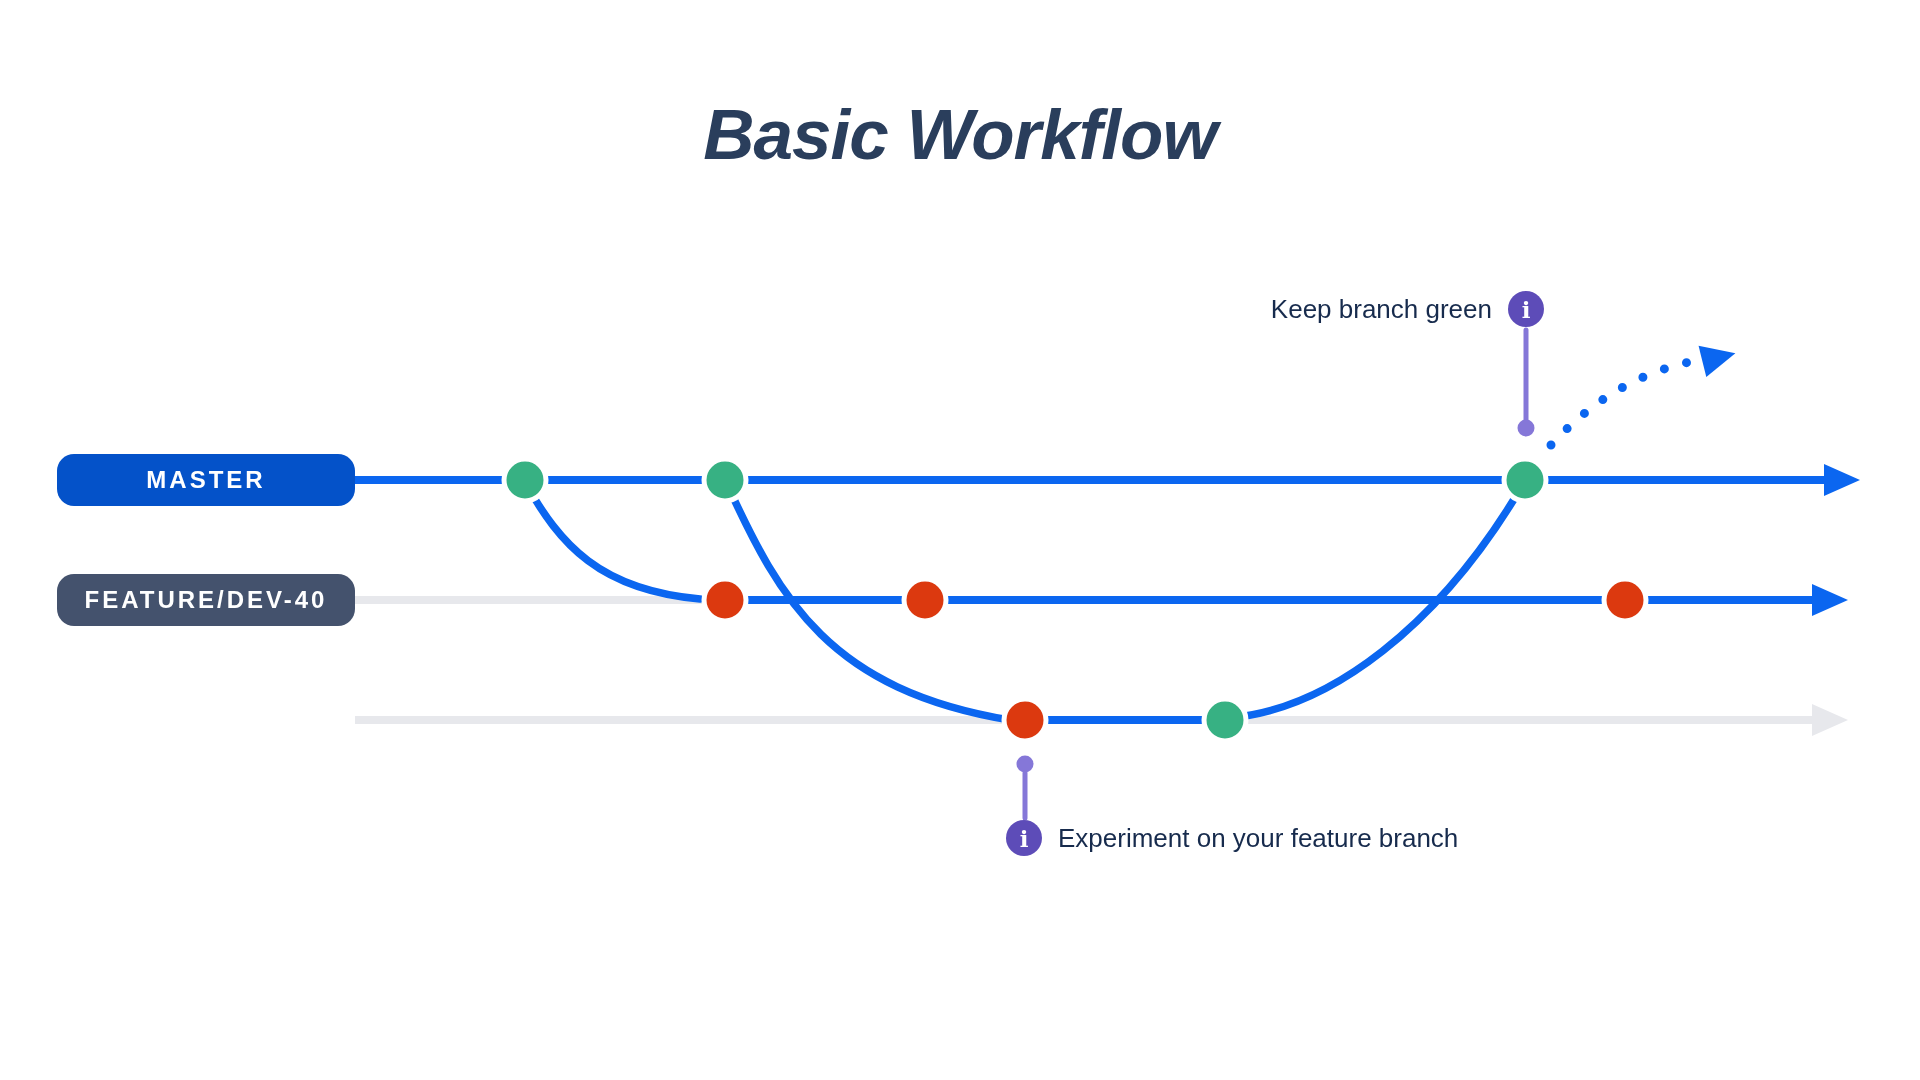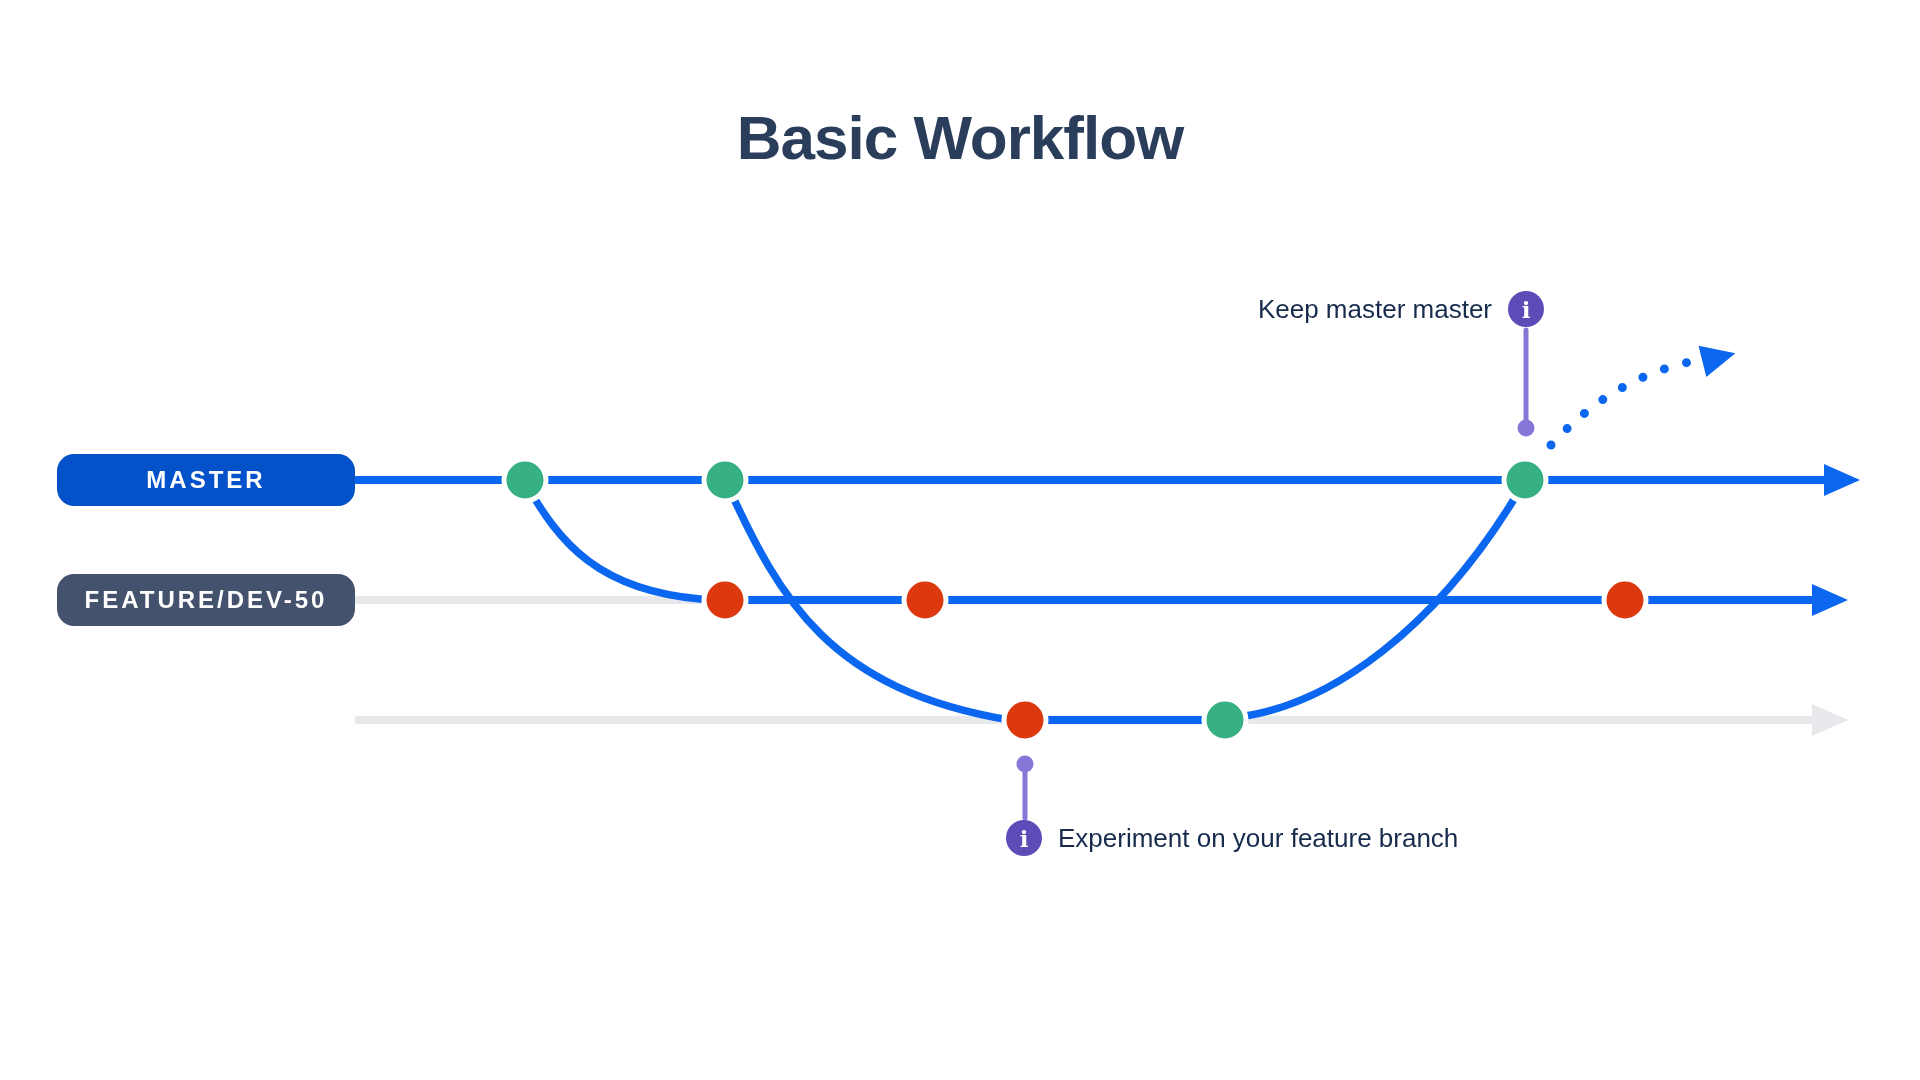--- a/index.html
+++ b/index.html
@@ -1,21 +1,22 @@
 <!DOCTYPE html>
 <html style="--line-blue: #0b66f0; --badge-blue: #0452c9; --slate: #44526d; --gray-line: #e7e8ec; --green: #37b183; --red: #dc390f; --purple: #5d4cb8; --purple-light: #8577d8; --title-navy: #2a3e5c; --text-navy: #172b4d;"><head>
 <meta charset="utf-8">
 <style>
   html,body{margin:0;padding:0;background:#ffffff;width:1920px;height:1080px;overflow:hidden;}
   body{font-family:"Liberation Sans", sans-serif;}
   .stage{position:relative;width:1920px;height:1080px;background:#fff;}
   .title{
-    position:absolute;top:94px;left:0;right:0;margin:8px;
-    text-align:center;font-size:62px;font-weight:700;letter-spacing:-1px;
+    position:absolute;top:94px;left:0;right:0;margin:0;
+    text-align:center;font-size:71px;font-weight:700;letter-spacing:-1px;
     color:var(--title-navy);
+    font-style:italic;
   }
   svg.diagram{position:absolute;left:0;top:0;}
   svg.diagram path{fill:none;}
   .l-blue{stroke:var(--line-blue);stroke-width:8;}
   .l-gray{stroke:var(--gray-line);stroke-width:8;}
   .curve{stroke:var(--line-blue);stroke-width:7.5;stroke-linecap:round;}
   .f-blue{fill:var(--line-blue);}
   .f-gray{fill:var(--gray-line);}
   .dotted{stroke:var(--line-blue);stroke-width:9;stroke-dasharray:0 23;stroke-linecap:round;}
   .l-purple{stroke:var(--purple-light);stroke-width:5;stroke-linecap:round;}
@@ -88,21 +89,21 @@
         <circle cx="1525" cy="480" r="21" class="commit green"></circle>
         <circle cx="725" cy="600" r="21" class="commit red"></circle>
         <circle cx="925" cy="600" r="21" class="commit red"></circle>
         <circle cx="1625" cy="600" r="21" class="commit red"></circle>
         <circle cx="1025" cy="720" r="21" class="commit red"></circle>
         <circle cx="1225" cy="720" r="21" class="commit green"></circle>
       </g>
   </svg>
 
   <div class="badge blue badge-master">MASTER</div>
-  <div class="badge slate badge-dev30">FEATURE/DEV-50</div>
+  <div class="badge slate badge-dev30">FEATURE/DEV-40</div>
 
-  <div class="ann ann-master">Keep master master</div>
+  <div class="ann ann-master">Keep branch green</div>
   <div class="info-icon info-master">i</div>
 
   <div class="info-icon info-feature">i</div>
   <div class="ann ann-feature">Experiment on your feature branch</div>
 
 </div>
 
 </body></html>

